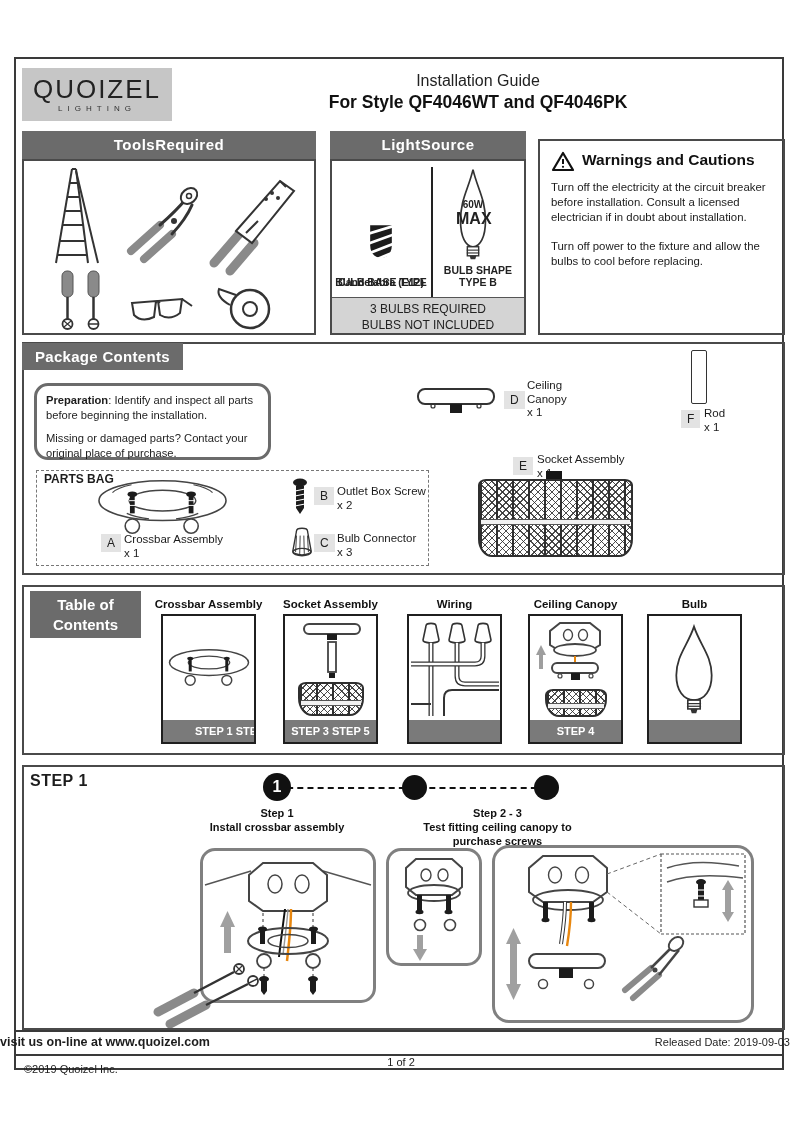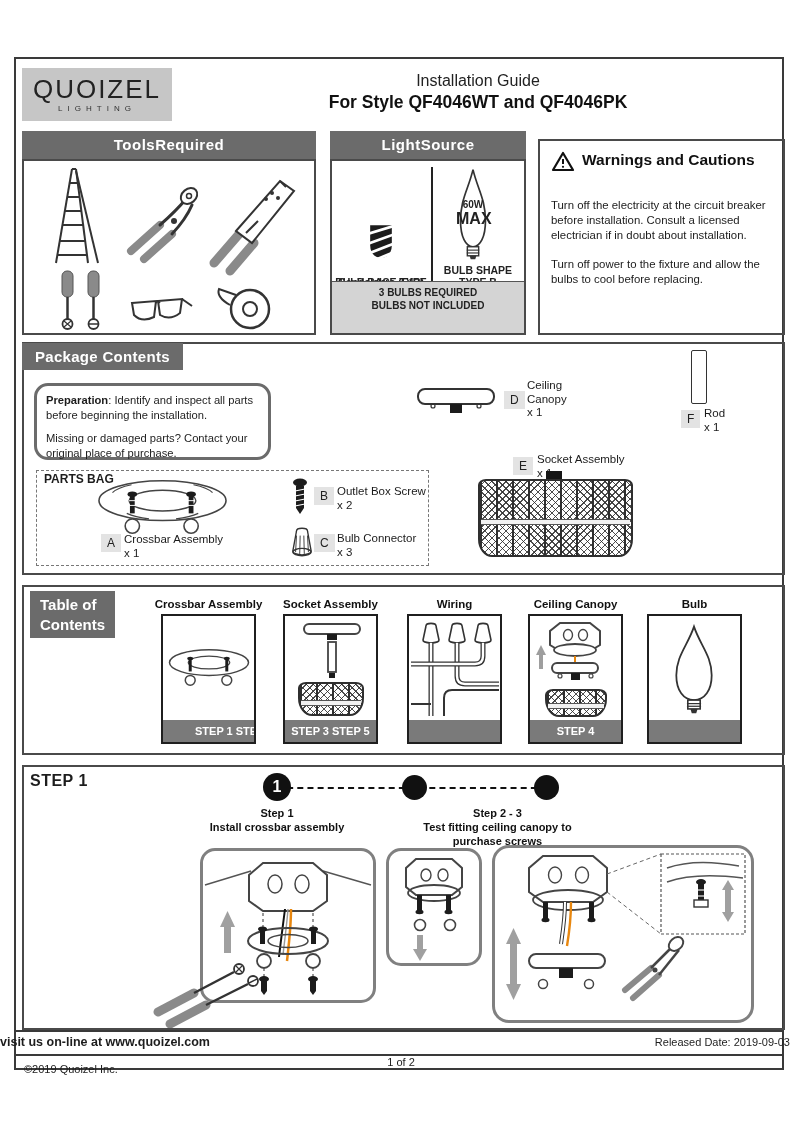--- a/index.html
+++ b/index.html
@@ -19,25 +19,25 @@
   .sec-head{background:#6b6b6b;color:#fff;font-weight:bold;font-size:15px;
             text-align:center;height:28px;line-height:28px;letter-spacing:.5px;}
   .body-box{border:2px solid #4a4a4a;background:#fff;box-sizing:border-box;}
   
   .tools-box{left:22px;top:131px;width:294px;}
   .tools-body{height:176px;position:relative;}
   .light-box{left:330px;top:131px;width:196px;}
   .light-body{height:176px;position:relative;}
   .light-divider{left:99px;top:6px;width:2px;height:134px;background:#222;}
   .lbl-sm{font-size:10.5px;font-weight:bold;color:#222;text-align:center;line-height:1.15;}
-  .note-strip{left:0;right:0;bottom:0;height:52px;background:#d4d4d4;border-top:1.5px solid #555;
-              text-align:center;font-size:10px;font-weight:bold;color:#222;padding-top:4px;box-sizing:border-box;line-height:1.3;}
+  .note-strip{left:0;right:0;bottom:0;height:36px;background:#d4d4d4;border-top:1.5px solid #555;
+              text-align:center;font-size:12px;font-weight:normal;color:#222;padding-top:4px;box-sizing:border-box;line-height:1.3;}
   .warn-box{left:538px;top:139px;width:247px;height:196px;border:2px solid #4a4a4a;box-sizing:border-box;padding:10px 11px;}
   .warn-title{display:flex;align-items:flex-start;gap:7px;font-size:15.5px;font-weight:bold;color:#111;}
-  .warn-p{font-size:11.4px;line-height:1.32;margin-top:26px;color:#1b1b1b;}
+  .warn-p{font-size:11.4px;line-height:1.32;margin-top:8px;color:#1b1b1b;}
   
   .pkg-box{left:22px;top:342px;width:763px;height:233px;border:2px solid #4a4a4a;box-sizing:border-box;}
   .blk-title{background:#6b6b6b;color:#fff;font-weight:bold;font-size:15px;padding:5px 13px;letter-spacing:.3px;}
   .prep-box{left:34px;top:383px;width:237px;height:77px;border:3px solid #6b6b6b;border-radius:14px;
             box-sizing:border-box;padding:7px 9px;font-size:11.2px;line-height:1.3;}
   .parts-bag{left:36px;top:470px;width:393px;height:96px;border:1.5px dashed #777;box-sizing:border-box;}
   .partsbag-lbl{left:44px;top:472px;font-size:12px;font-weight:bold;}
   .badge{display:inline-block;background:#e3e3e3;color:#222;font-size:12px;padding:2px 6px;}
   .item-name{font-size:11.5px;color:#1b1b1b;line-height:1.2;}
   .item-qty{font-size:11.5px;color:#1b1b1b;}
@@ -47,21 +47,21 @@
         repeating-linear-gradient(45deg,rgba(45,45,45,.85) 0 1px,transparent 1px 5px),
         repeating-linear-gradient(-45deg,rgba(45,45,45,.85) 0 1px,transparent 1px 5px),
         repeating-linear-gradient(90deg,#2f2f2f 0 2px,#fff 2px 3px,transparent 3px 16px);
         border-radius:8px 8px 14px 14px / 6px 6px 18px 18px;}
   .drum-mid{position:absolute;left:1px;right:1px;top:52%;height:4px;background:#f2f2f2;
             border-top:1px solid #555;border-bottom:1px solid #555;}
   .drum-knob{position:absolute;background:#161616;}
   
   .toc-box{left:22px;top:585px;width:763px;height:170px;border:2px solid #4a4a4a;box-sizing:border-box;}
   .toc-title{left:30px;top:591px;background:#6b6b6b;color:#fff;font-weight:bold;font-size:15px;
-             padding:4px 10px;line-height:1.3;}
+             padding:4px 23px;line-height:1.3;text-align:center;}
   .card-title{top:598px;text-align:center;font-size:11.5px;font-weight:bold;color:#111;}
   .toc-card{top:614px;width:95px;height:130px;border:2.5px solid #1f1f1f;background:#fff;box-sizing:border-box;}
   .card-foot{position:absolute;left:0;right:0;bottom:0;height:22px;background:#7a7a7a;color:#fff;
              font-size:11px;font-weight:bold;line-height:22px;text-align:center;}
   .clip-left{text-align:left;padding-left:32px;white-space:nowrap;overflow:hidden;}
   
   .step-box{left:22px;top:765px;width:763px;height:265px;border:2px solid #4a4a4a;box-sizing:border-box;}
   .step-heading{left:30px;top:772px;font-size:16px;font-weight:bold;letter-spacing:.5px;}
   .step-dash{left:277px;top:787px;width:270px;border-top:2px dashed #111;}
   .dot{background:#111;border-radius:50%;}

